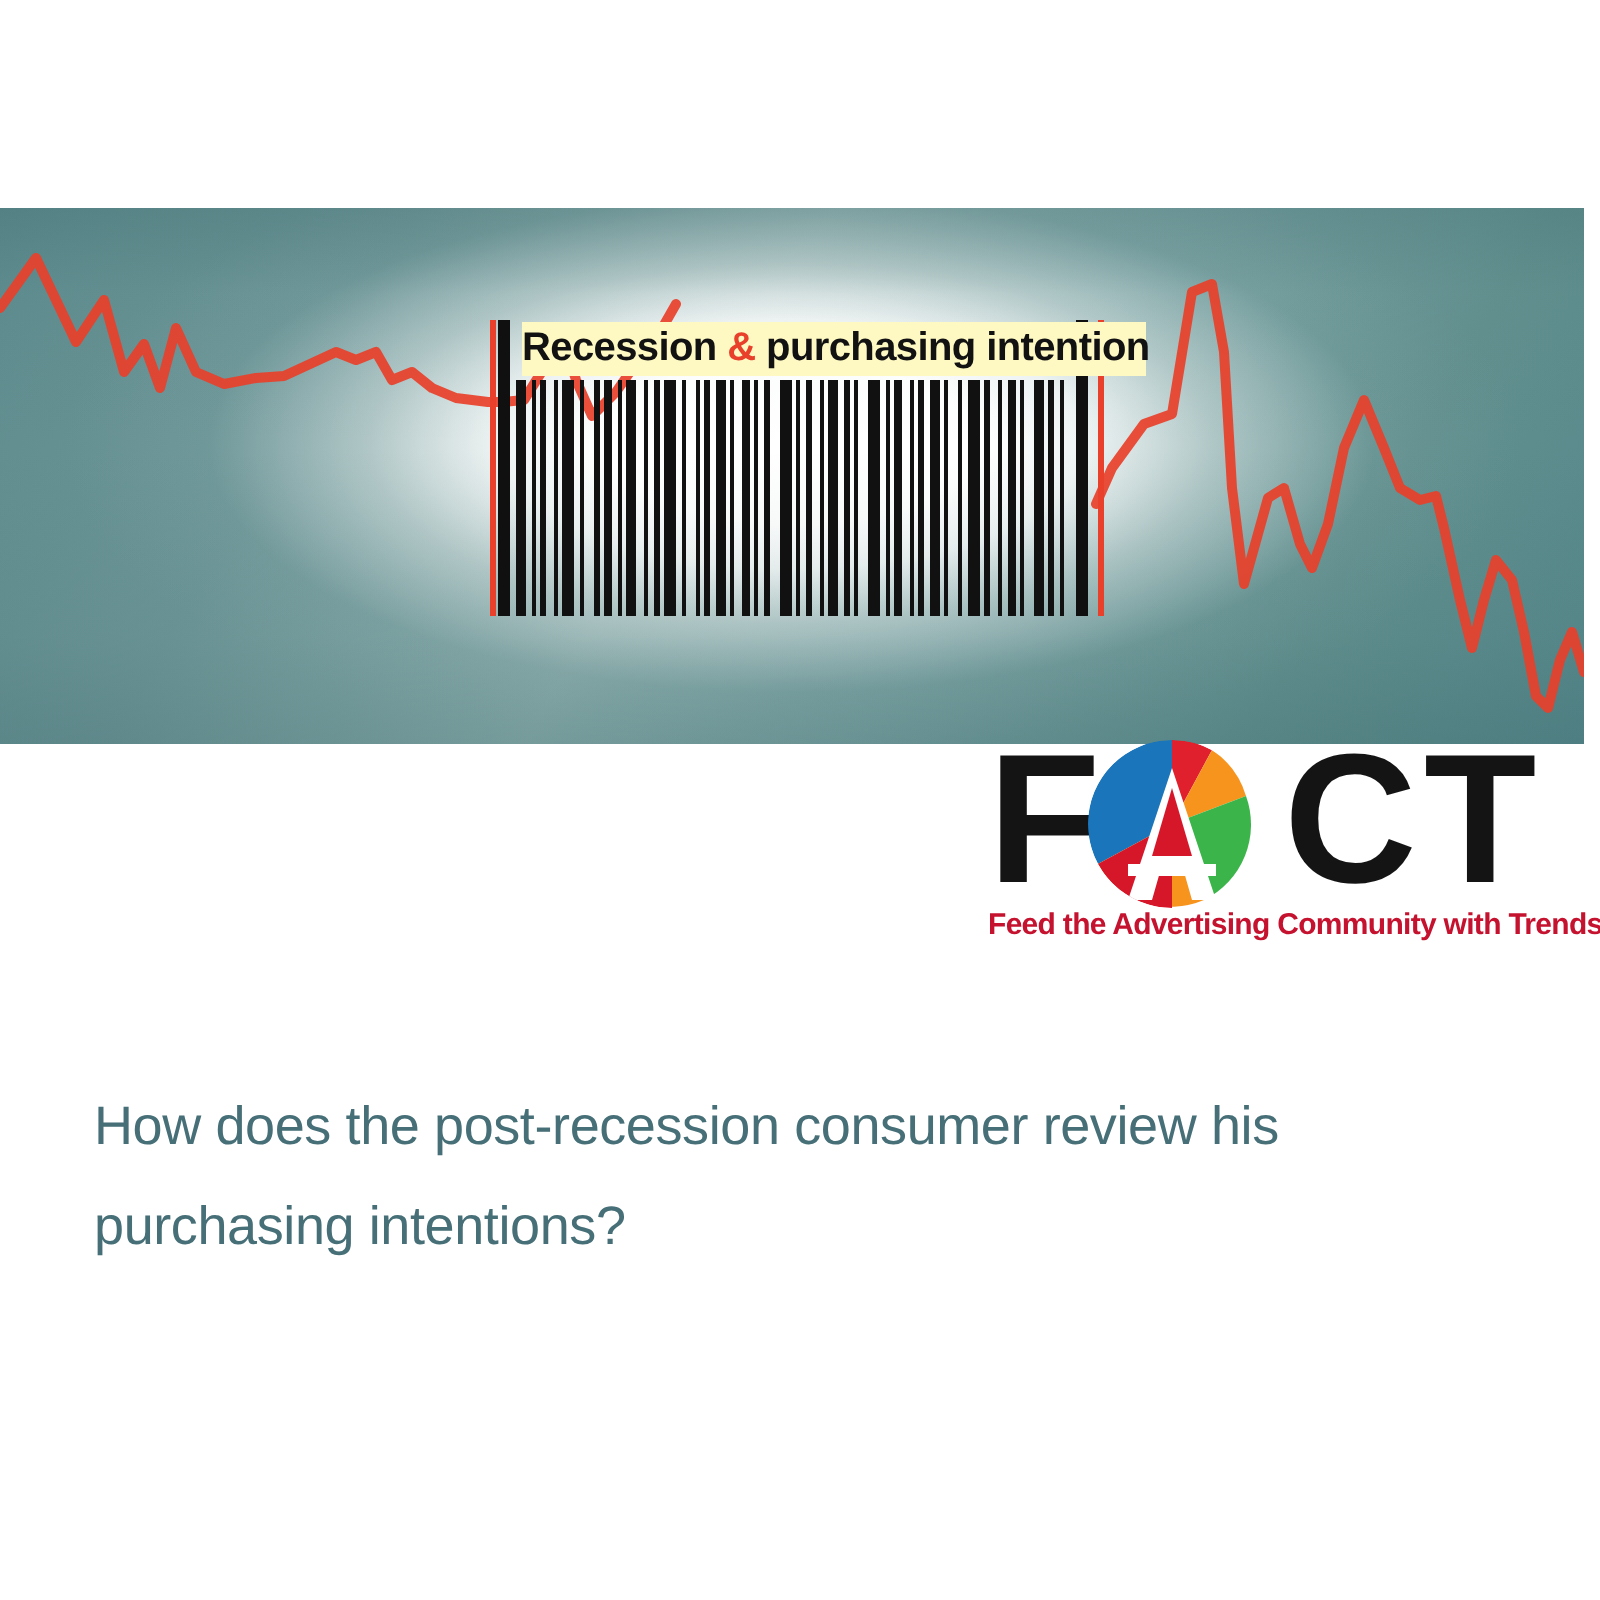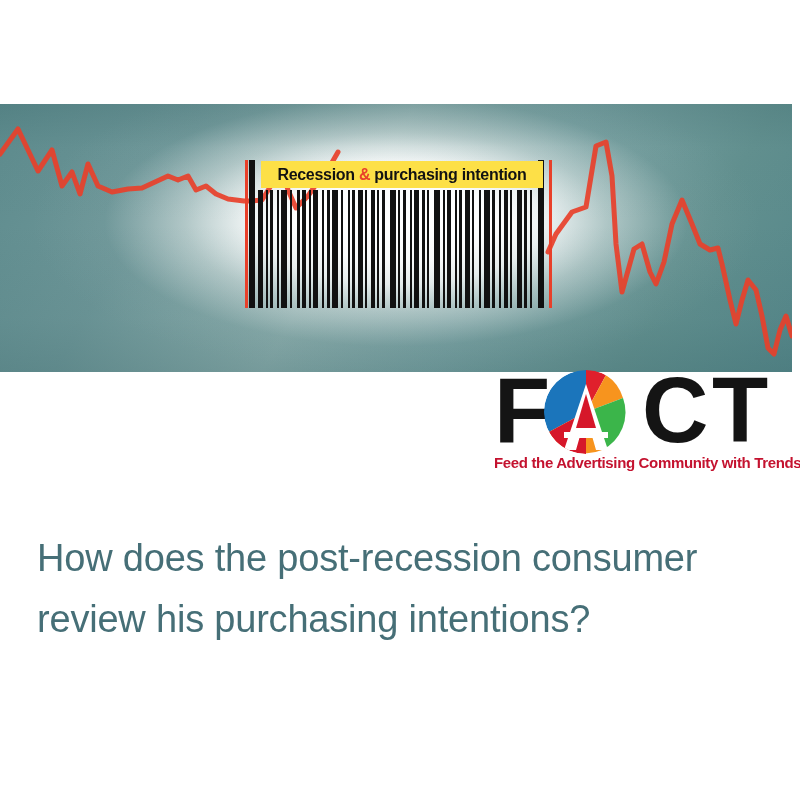--- a/index.html
+++ b/index.html
@@ -82,31 +82,31 @@
     height: 148px;
     background: #101010;
   }
   #barcode-block .bc-guard-black.left  { left: 5px; }
   #barcode-block .bc-guard-black.right { left: 294px; }
 
   #barcode-label {
     position: absolute;
     left: 17px;
     top: 1px;
-    width: 282px;
+    width: 312px;
     height: 27px;
     line-height: 27px;
     font-family: "Liberation Sans", sans-serif;
     font-weight: bold;
-    font-size: 16px;
+    font-size: 20px;
     letter-spacing: -0.3px;
     color: #121212;
     white-space: nowrap;
     text-align: center;
-    background: #fde047;
+    background: #fef9c3;
   }
   #barcode-label .amp { color: #e8402a; }
 
   #barcode-bars {
     position: absolute;
     left: 14px;
     top: 30px;
     width: 278px;
     height: 118px;
   }
@@ -168,25 +168,25 @@
   }
 
   
   #title-block {
     position: absolute;
     left: 33px;
     top: 524px;
     width: 730px;
   }
   #slide-title {
-    margin: 4px;
+    margin: 14px;
     font-family: "Liberation Sans", sans-serif;
     font-weight: normal;
-    font-size: 38px;
-    line-height: 61px;
+    font-size: 27px;
+    line-height: 50px;
     color: #466f77;
     letter-spacing: -0.2px;
   }
   #slide-date {
     margin: 16px 0 0 0;
     font-family: "Liberation Sans", sans-serif;
     font-weight: normal;
     font-size: 18px;
     line-height: 22px;
     color: #466f77;

